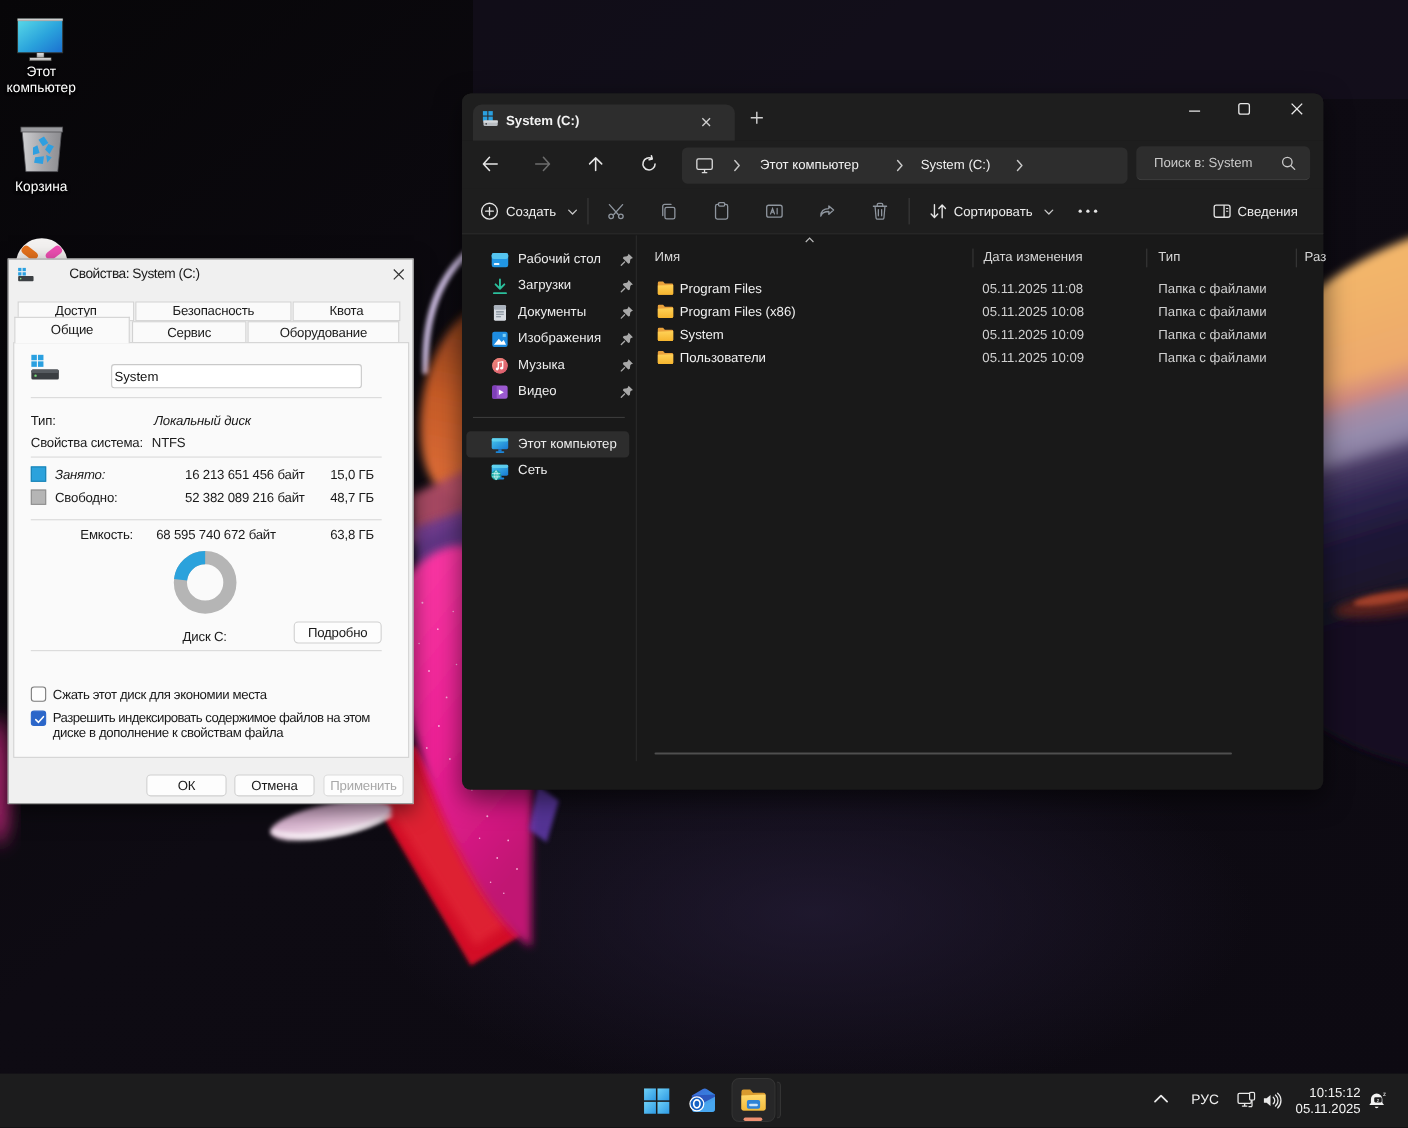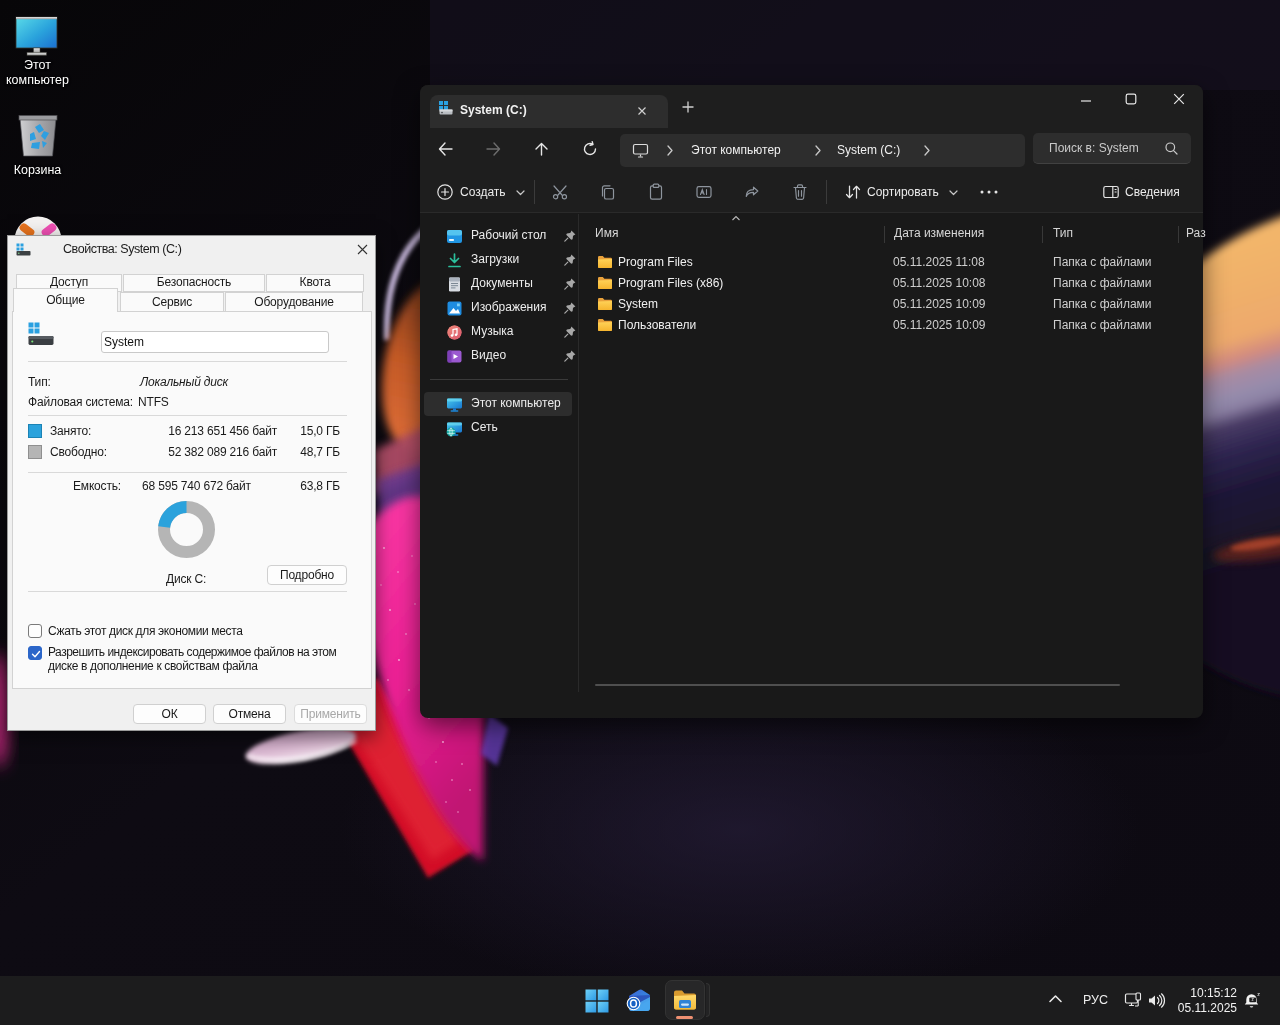--- a/index.html
+++ b/index.html
@@ -512,25 +512,25 @@
       <rect x="0.5" y="6.5" width="5" height="5" fill="#2aa0e0"></rect>
         <rect x="6.5" y="6.5" width="5" height="5" fill="#2aa0e0"></rect>
       <rect x="0.5" y="14" width="25" height="9" rx="1.4" fill="#3a3e42"></rect>
       <rect x="0.5" y="14" width="25" height="3" rx="1.4" fill="#565b60"></rect>
       <circle cx="4.3" cy="19.5" r="1.1" fill="#79e079"></circle>
     </svg>
     <input class="abs" style="left: 93px; top: 95px; width: 228px; height: 22px; border: 1px solid rgb(201, 201, 201); border-radius: 3px; background: rgb(255, 255, 255); font-size: 12px; padding-left: 2px; color: rgb(17, 17, 17); outline: none;" value="System">
     <div class="sep" style="left:20px;width:319px;top:125px;"></div>
     <span class="abs ftxt" style="left:20px;top:139px;">Тип:</span>
     <span class="abs ftxt" style="left:132px;top:139px;font-style:italic;">Локальный диск</span>
-    <span class="abs ftxt" style="left:20px;top:159px;">Файловая система:</span>
+    <span class="abs ftxt" style="left:20px;top:159px;">Свойства система:</span>
     <span class="abs ftxt" style="left:130px;top:159px;">NTFS</span>
     <div class="sep" style="left:20px;width:319px;top:179px;"></div>
     <div class="abs" style="left:20px;top:188px;width:14px;height:14px;background:#2ba2dc;border:1px solid #1b83b5;"></div>
-    <span class="abs ftxt" style="left:42px;top:188px;">Занято:</span>
+    <span class="abs ftxt" style="left:42px;top:188px;font-style:italic;">Занято:</span>
     <span class="abs ftxt" style="left:134px;top:188px;width:135px;text-align:right;">16 213 651 456 байт</span>
     <span class="abs ftxt" style="left:262px;top:188px;width:70px;text-align:right;">15,0 ГБ</span>
     <div class="abs" style="left:20px;top:209px;width:14px;height:14px;background:#b5b5b5;border:1px solid #8f8f8f;"></div>
     <span class="abs ftxt" style="left:42px;top:209px;">Свободно:</span>
     <span class="abs ftxt" style="left:134px;top:209px;width:135px;text-align:right;">52 382 089 216 байт</span>
     <span class="abs ftxt" style="left:262px;top:209px;width:70px;text-align:right;">48,7 ГБ</span>
     <div class="sep" style="left:20px;width:319px;top:236px;"></div>
     <span class="abs ftxt" style="left:42px;top:243px;margin-left:23px;">Емкость:</span>
     <span class="abs ftxt" style="left:134px;top:243px;width:135px;text-align:left;">68 595 740 672 байт</span>
     <span class="abs ftxt" style="left:262px;top:243px;width:70px;text-align:right;">63,8 ГБ</span>

